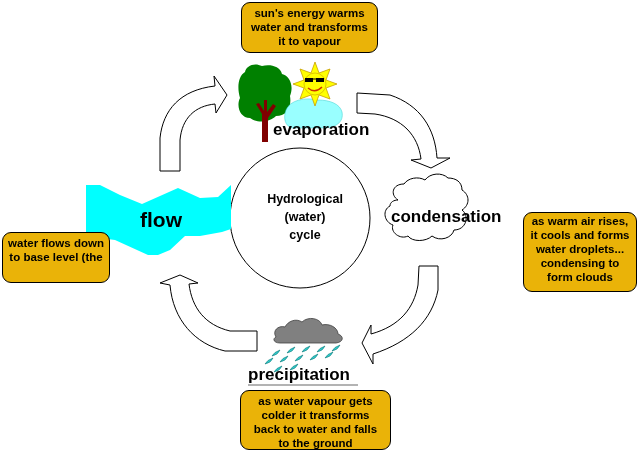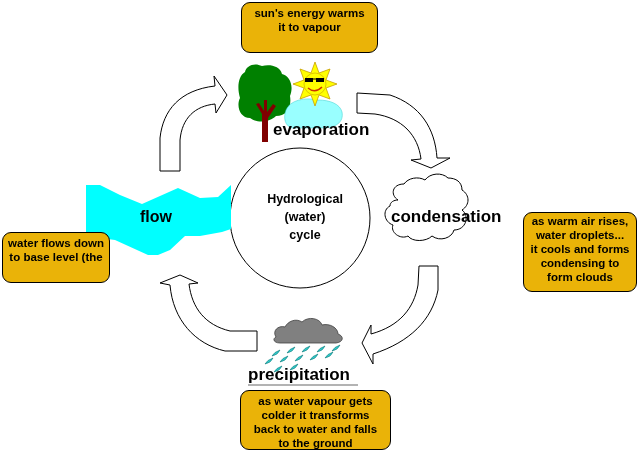--- a/index.html
+++ b/index.html
@@ -70,31 +70,32 @@
 
 <div class="center-text">
   <div>Hydrological</div>
   <div>(water)</div>
   <div>cycle</div>
 </div>
 
 <div class="lbl" style="left:273px; top:120px; font-size:17px;">evaporation</div>
 <div class="lbl" style="left:391px; top:207px; font-size:17px;">condensation</div>
 <div class="lbl" style="left:248px; top:365px; font-size:17px;">precipitation</div>
-<div class="lbl" style="left:140px; top:208px; font-size:16px;">flow</div>
+<div class="lbl" style="left:140px; top:208px; font-size:21px;">flow</div>
 
 <div class="note" style="left:241px; top:2px; width:137px; height:51px; padding-top:3px;">
   <div>sun's energy warms</div>
+  <div>water and transforms</div>
   <div>it to vapour</div>
 </div>
 
 <div class="note" style="left:523px; top:212px; width:114px; height:80px; padding-top:1px;">
   <div>as warm air rises,</div>
+  <div>it cools and forms</div>
   <div>water droplets...</div>
-  <div>it cools and forms</div>
   <div>condensing to</div>
   <div>form clouds</div>
 </div>
 
 <div class="note" style="left:2px; top:232px; width:108px; height:51px; padding-top:3px;">
   <div>water flows down</div>
   <div>to base level (the</div>
 </div>
 
 <div class="note" style="left:240px; top:390px; width:151px; height:60px; padding-top:3px;">

